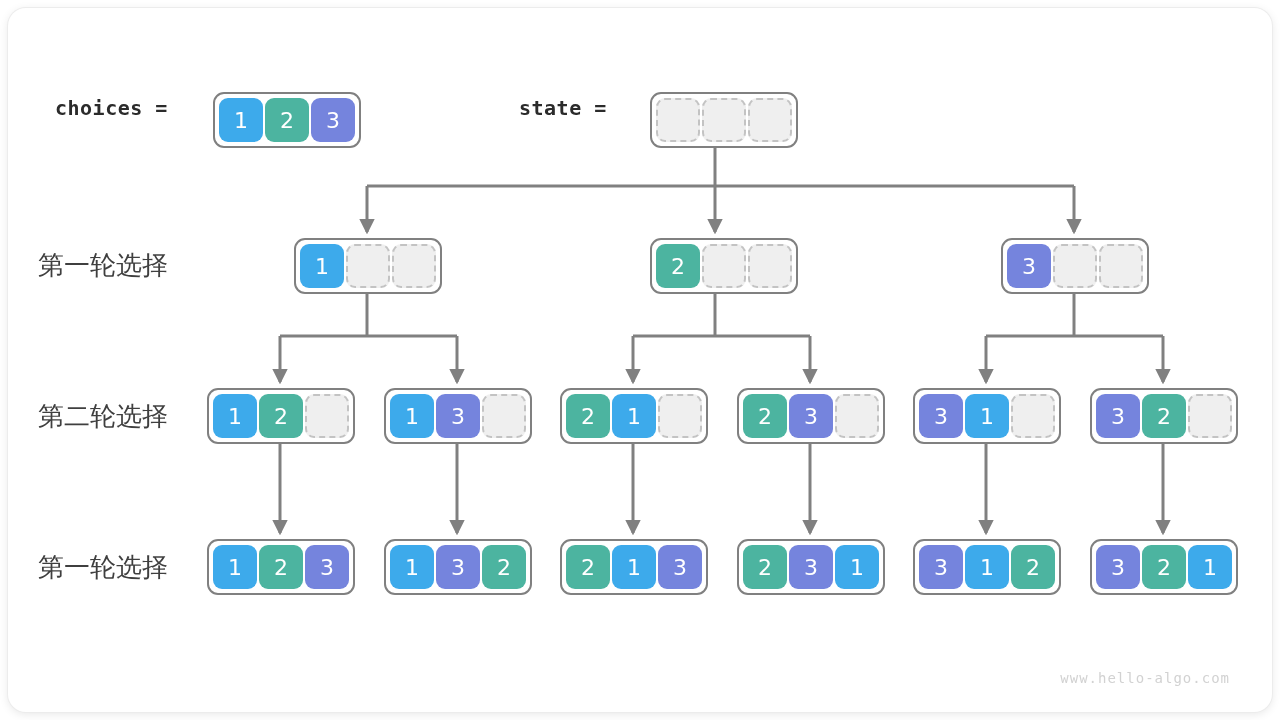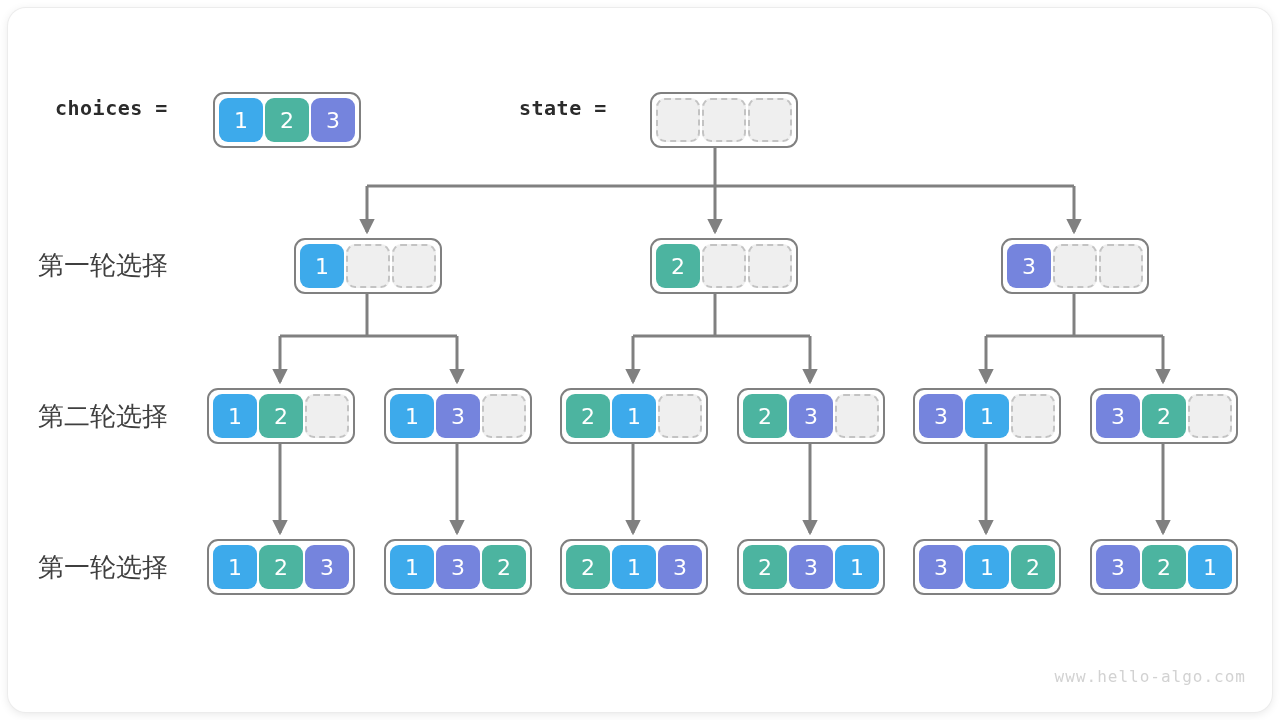--- a/index.html
+++ b/index.html
@@ -83,24 +83,24 @@
     position: absolute;
     left: 0; top: 0;
     width: 1264px;
     height: 704px;
     pointer-events: none;
   }
 
   
   #watermark {
     position: absolute;
-    right: 26px;
+    right: 42px;
     bottom: 26px;
     font-family: "DejaVu Sans Mono", "Liberation Mono", monospace;
-    font-size: 16px;
+    font-size: 14px;
     color: #d2d2d2;
     letter-spacing: 1px;
     margin-top: 36px;
   }
 </style>
 </head>
 <body>
 
 <div id="canvas">
 

